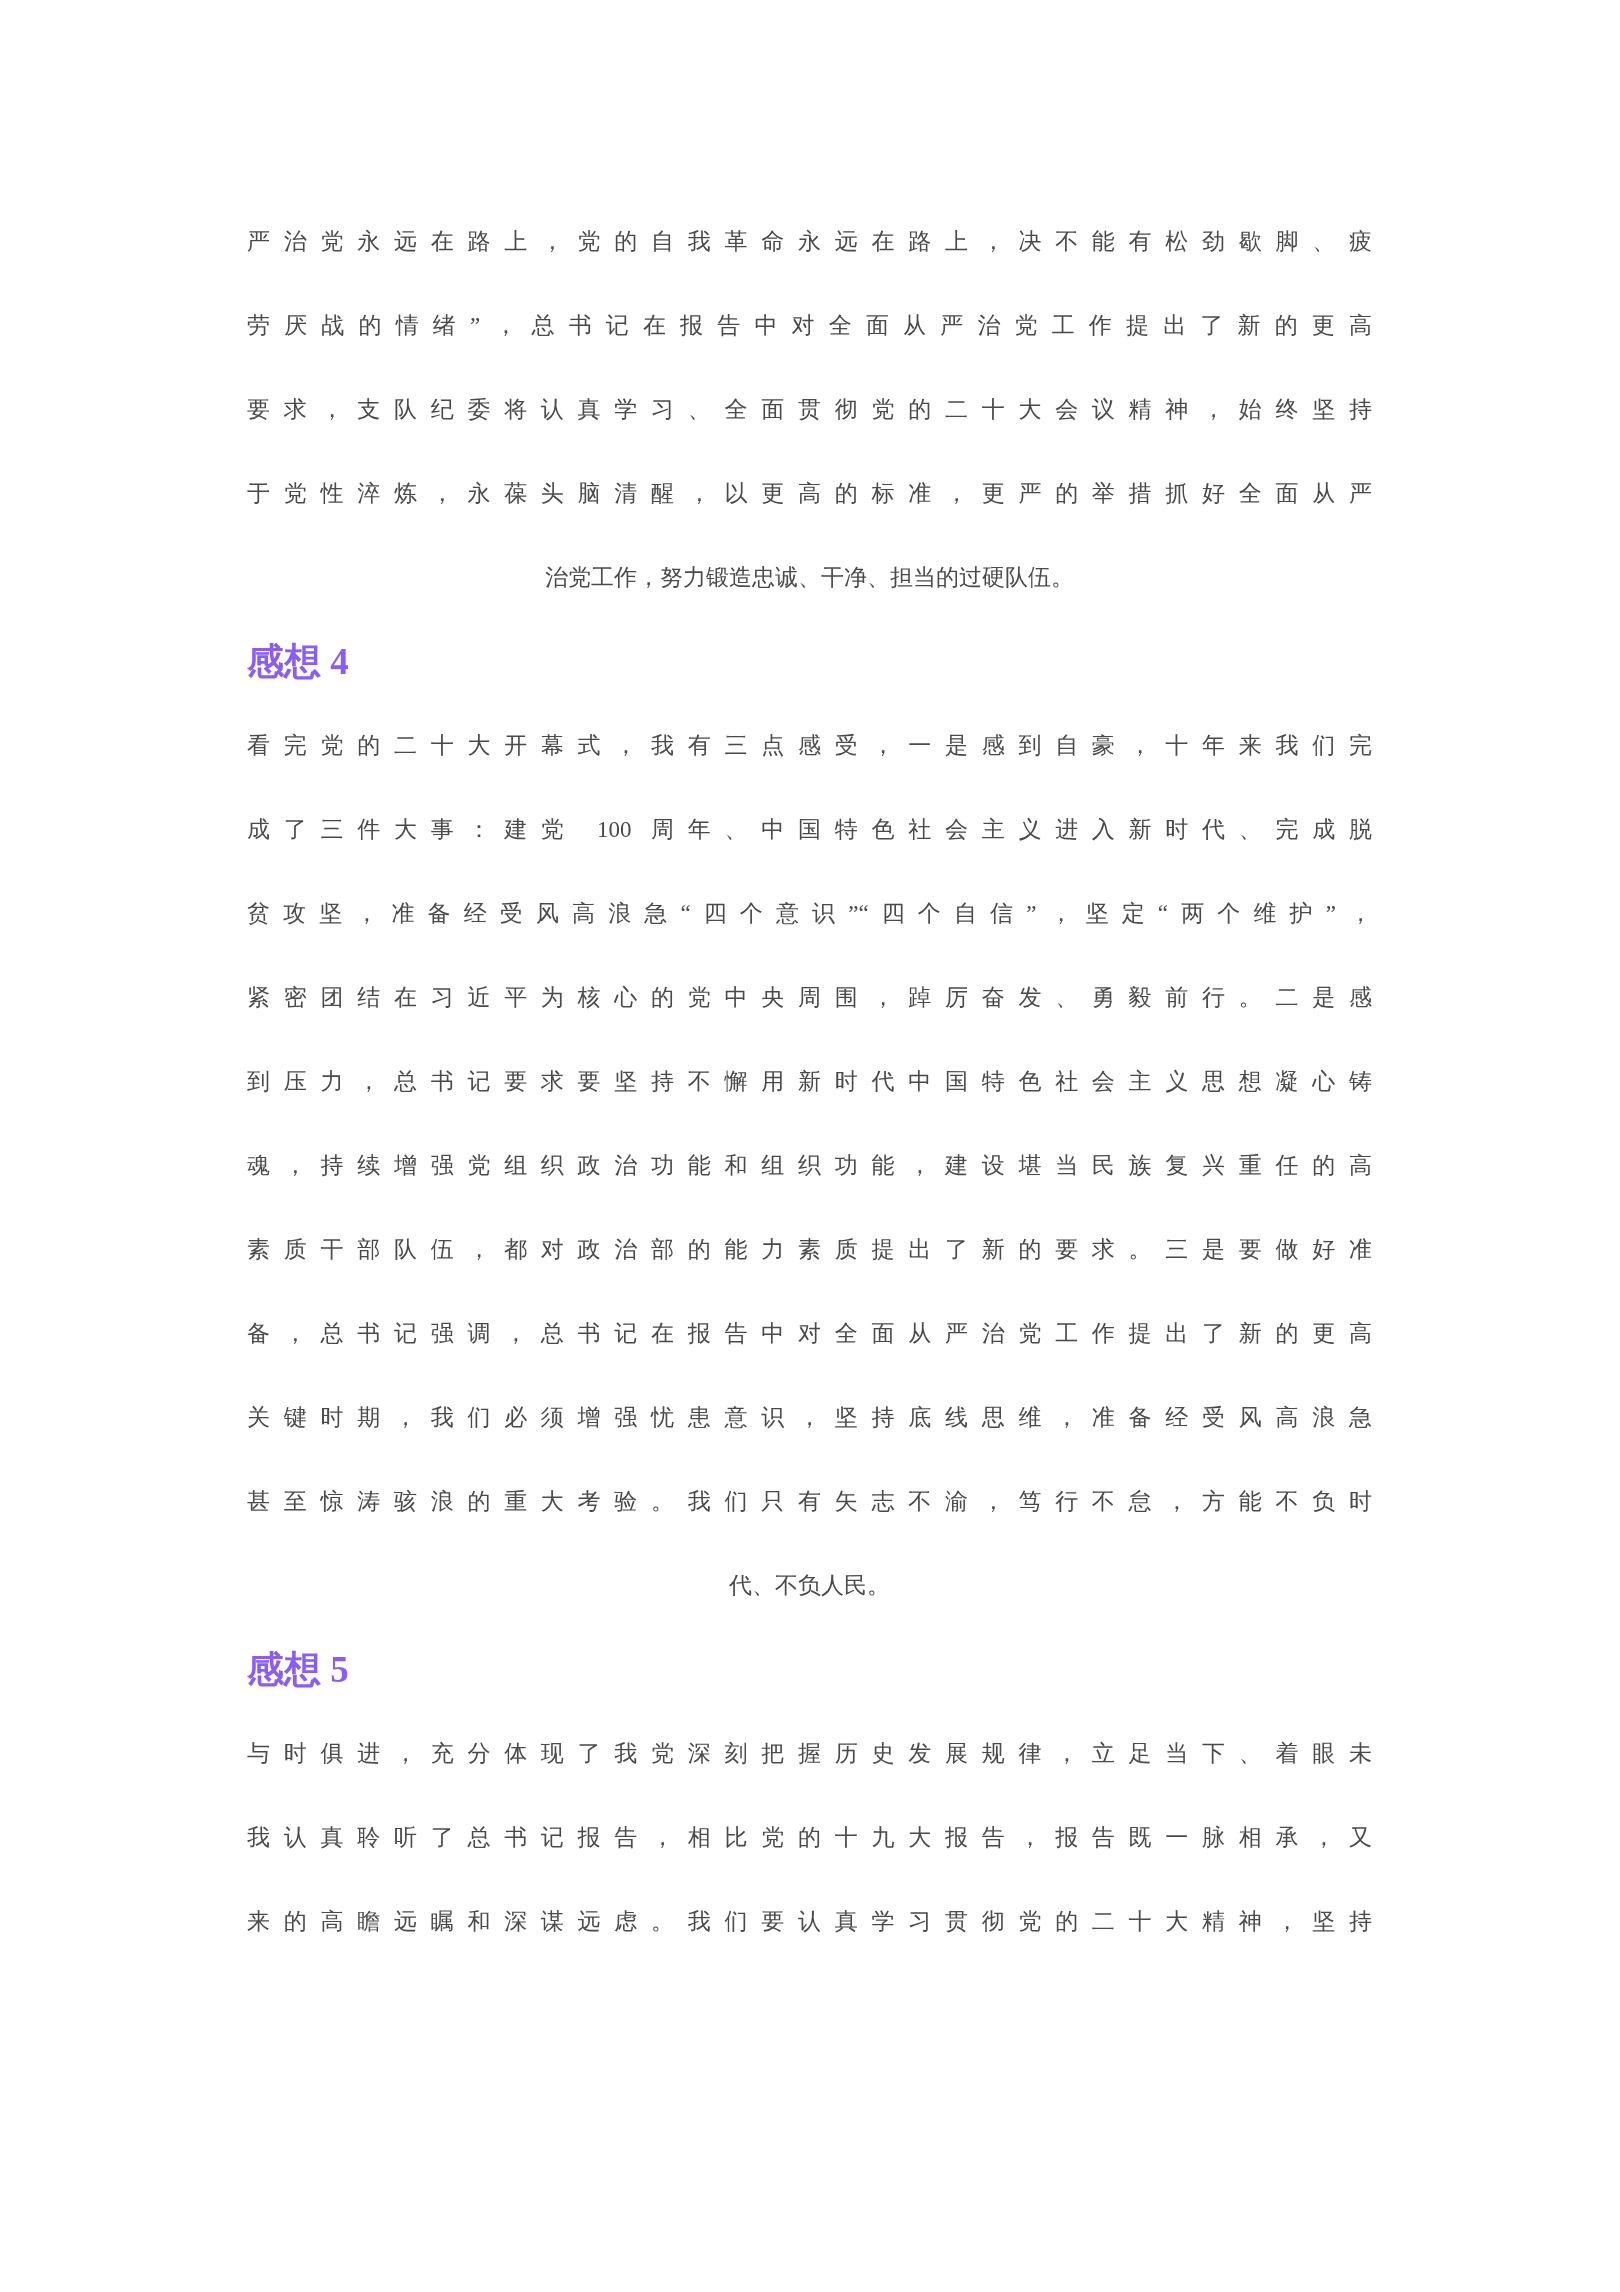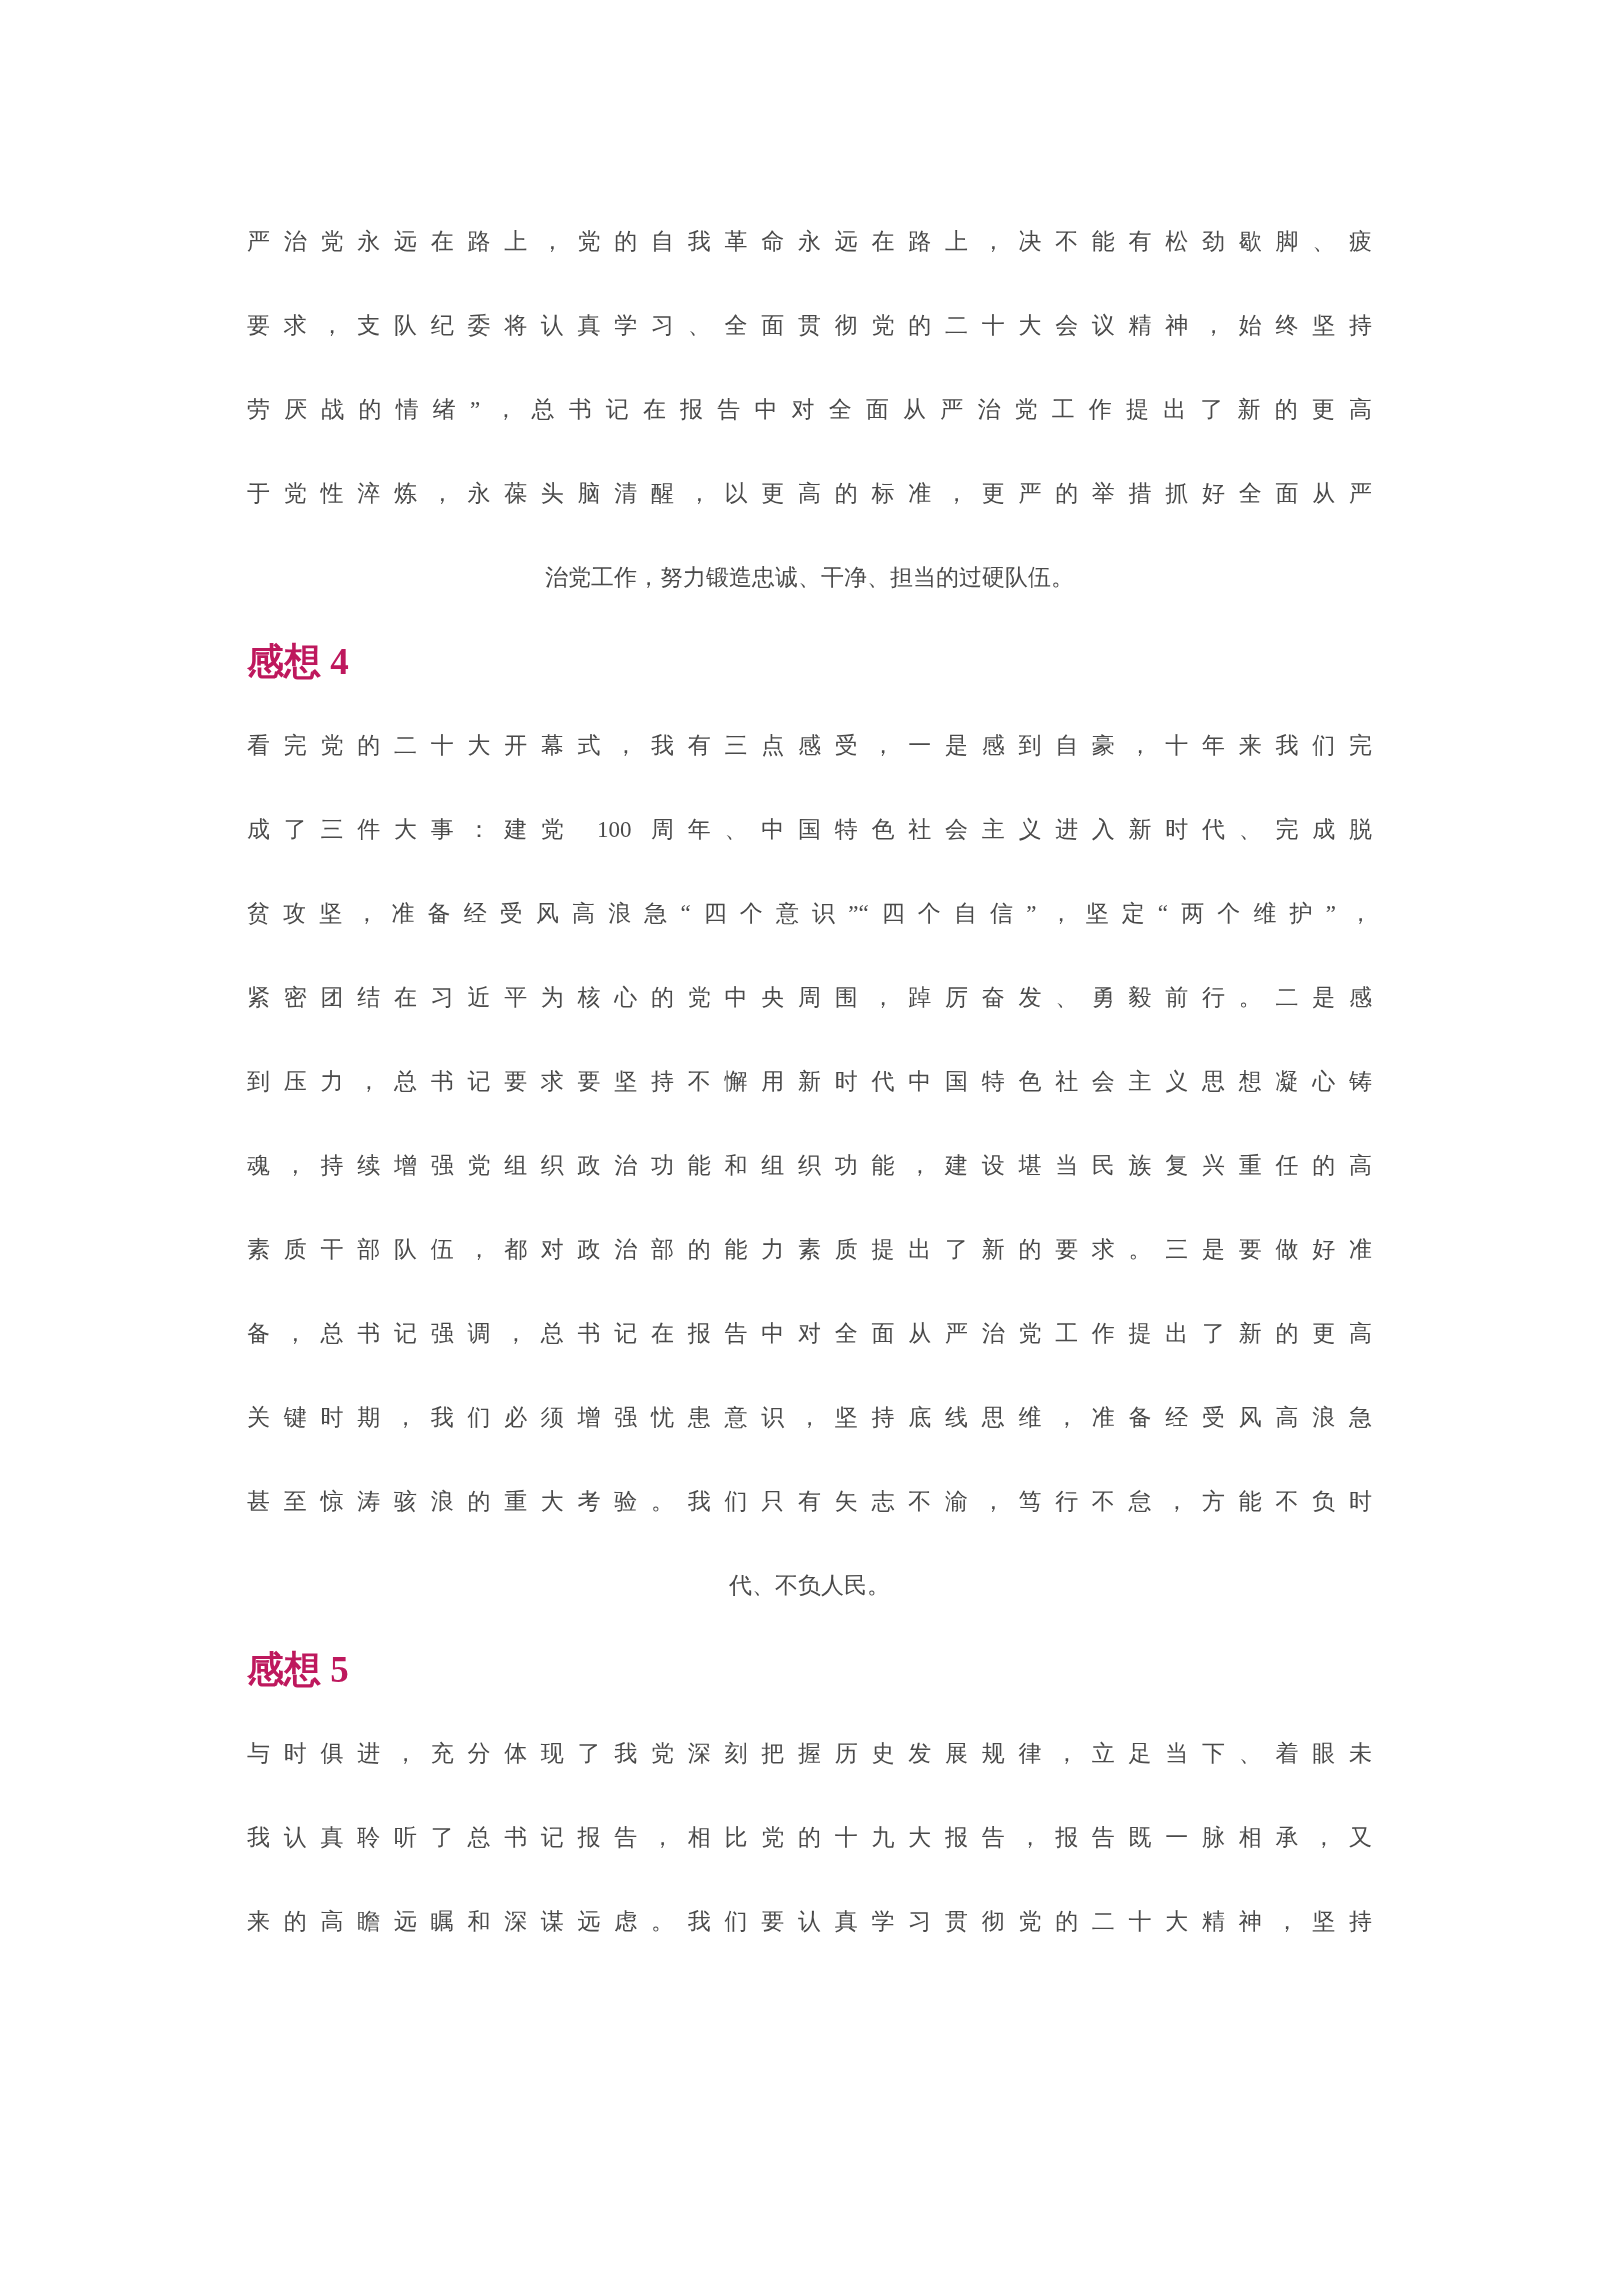--- a/index.html
+++ b/index.html
@@ -35,34 +35,34 @@
   }
   
   .line.last {
     text-align: center;
   }
   .heading {
     font-size: 37px;
     line-height: 84px;
     height: 84px;
     font-weight: bold;
-    color: #be185d;
+    color: #8b5cf6;
     text-align: left;
   }
 </style>
 </head>
 <body>
 
 <div class="page">
   <div class="content">
 
     <div>
       <div class="line j">严治党永远在路上，党的自我革命永远在路上，决不能有松劲歇脚、疲</div>
+      <div class="line j">劳厌战的情绪”，总书记在报告中对全面从严治党工作提出了新的更高</div>
       <div class="line j">要求，支队纪委将认真学习、全面贯彻党的二十大会议精神，始终坚持</div>
-      <div class="line j">劳厌战的情绪”，总书记在报告中对全面从严治党工作提出了新的更高</div>
       <div class="line j">于党性淬炼，永葆头脑清醒，以更高的标准，更严的举措抓好全面从严</div>
       <div class="line last">治党工作，努力锻造忠诚、干净、担当的过硬队伍。</div>
     </div>
 
     <div class="heading">感想 4</div>
 
     <div>
       <div class="line j">看完党的二十大开幕式，我有三点感受，一是感到自豪，十年来我们完</div>
       <div class="line j">成了三件大事：建党 100 周年、中国特色社会主义进入新时代、完成脱</div>
       <div class="line j">贫攻坚，准备经受风高浪急“四个意识”“四个自信”，坚定“两个维护”，</div>

